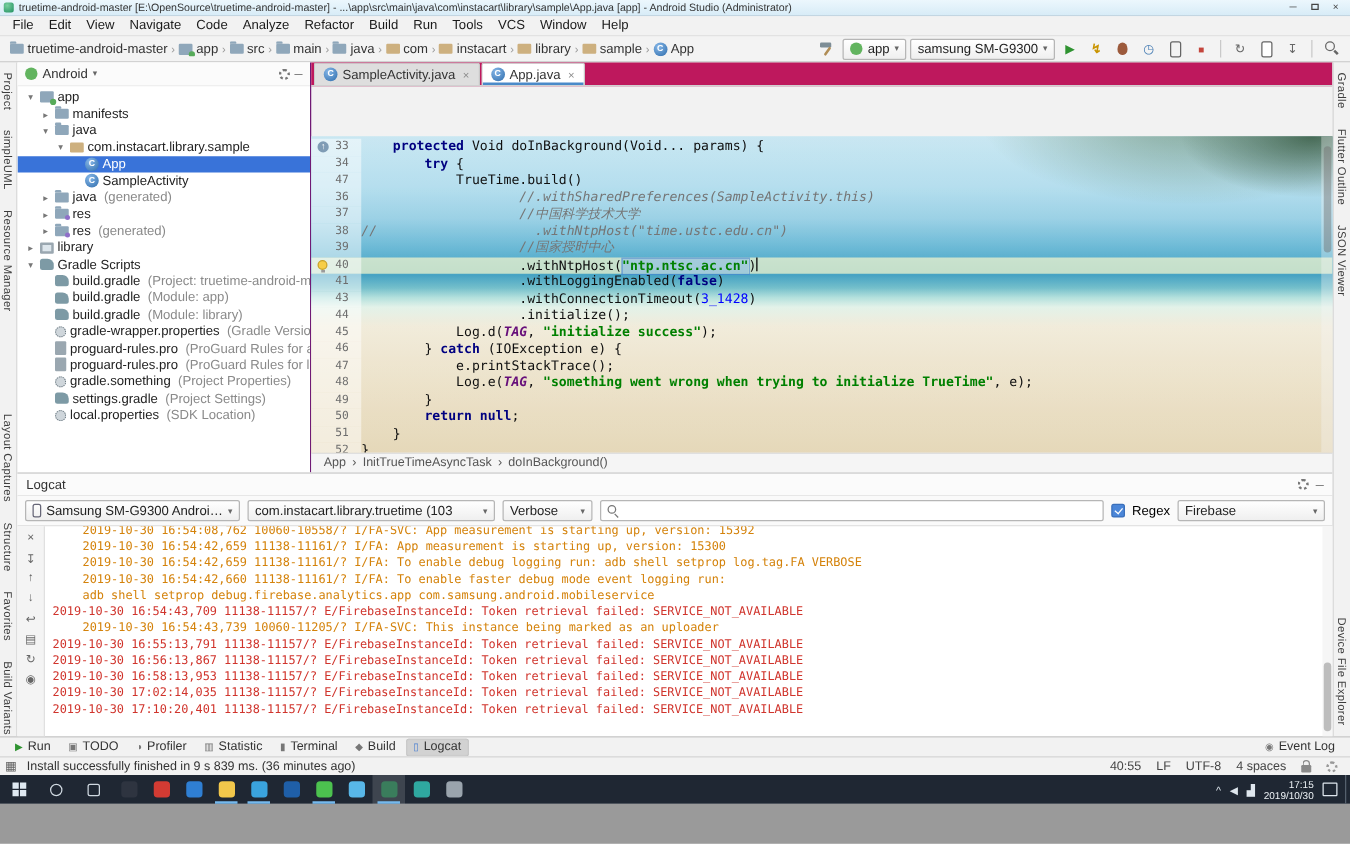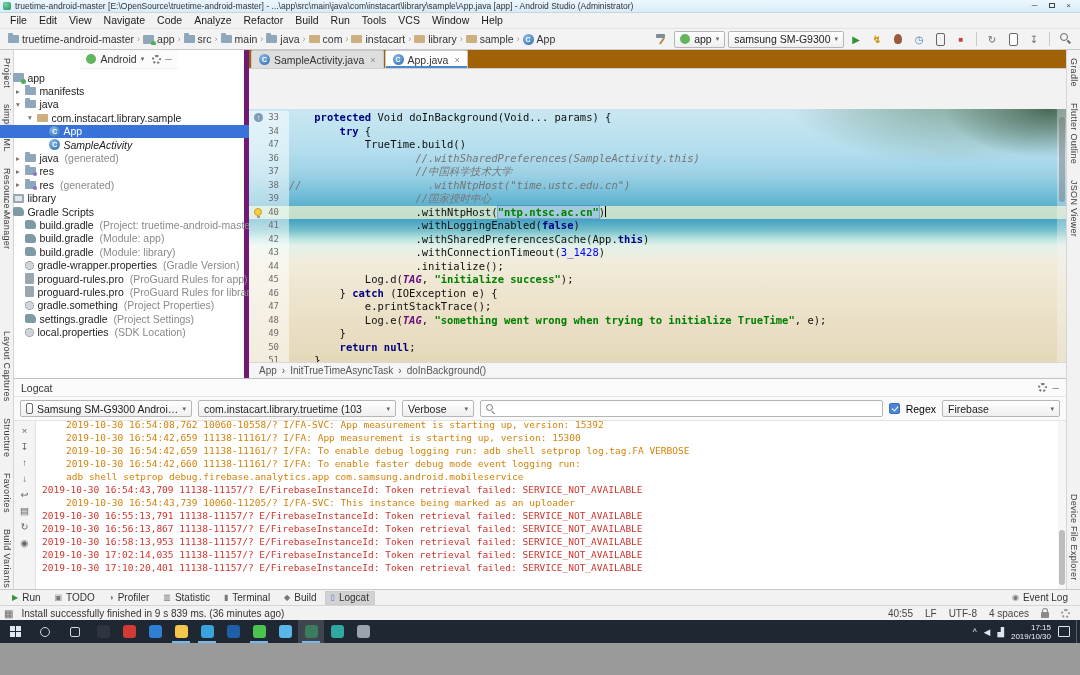--- a/index.html
+++ b/index.html
@@ -48,21 +48,21 @@
 .strip-left{border-right:1px solid #d5d5d5;}
 .strip-right{border-left:1px solid #d5d5d5;}
 .vtab{writing-mode:vertical-rl;padding:8px 0;letter-spacing:.3px;cursor:default;}
 .grp{display:flex;flex-direction:column;align-items:center;}
 .grp-mid{margin-top:66px;}
 .flexsp{flex:1;}
 
 
 .center{flex:1;display:flex;flex-direction:column;min-width:0;}
 .upper{flex:1;display:flex;min-height:0;}
-.project{width:235px;flex:0 0 auto;background:#fff;border-right:5px solid #701a75;display:flex;flex-direction:column;font-size:10.5px;align-items:center;}
+.project{width:235px;flex:0 0 auto;background:#fff;border-right:1px solid #701a75;display:flex;flex-direction:column;font-size:10.5px;}
 .pp-head{height:19px;flex:0 0 auto;display:flex;align-items:center;gap:4px;padding:0 6px;color:#333;background:#fbfbfb;border-bottom:1px solid #efefef;}
 .pp-tree{flex:1;overflow:hidden;padding-top:2px;}
 .trow{height:13.4px;display:flex;align-items:center;gap:3px;white-space:nowrap;padding-right:4px;color:#222;}
 .trow .chev{width:9px;flex:0 0 auto;text-align:center;color:#777;font-size:7.5px;}
 .trow.sel{background:#3973d9;color:#fff;}
 .tnote{color:#8a8a8a;}
 .trow.sel .chev{color:#dde;}
 
 
 .ti{display:inline-block;flex:0 0 auto;position:relative;}
@@ -81,21 +81,21 @@
 .ti-proguard-file{width:9px;height:11px;background:#9aa7b0;border-radius:1px;}
 .ti-android{width:10px;height:10px;border-radius:50%;background:#62b45f;}
 .ti-phone{width:7px;height:11px;border:1px solid #667;border-radius:2px;}
 .gear{width:9px;height:9px;border:2px dotted #777;border-radius:50%;display:inline-block;}
 .mag{position:relative;width:11px;height:11px;display:inline-block;flex:0 0 auto;}
 .mag::before{content:"";position:absolute;top:1px;left:1px;width:5px;height:5px;border:1.4px solid #777;border-radius:50%;}
 .mag::after{content:"";position:absolute;bottom:1px;right:1px;width:4px;height:1.4px;background:#777;transform:rotate(45deg);}
 
 
 .editor-col{flex:1;display:flex;flex-direction:column;min-width:0;}
-.ed-tabs{height:19px;flex:0 0 auto;background:#a16207;border-bottom:1px solid #d0d0d0;display:flex;align-items:flex-end;padding-left:2px;font-size:10.5px;}
+.ed-tabs{height:19px;flex:0 0 auto;background:#be185d;border-bottom:1px solid #d0d0d0;display:flex;align-items:flex-end;padding-left:2px;font-size:10.5px;}
 .etab{height:18px;display:flex;align-items:center;gap:4px;padding:0 7px;background:#dedede;border:1px solid #c9c9c9;border-bottom:none;color:#333;margin-right:1px;border-radius:2px 2px 0 0;}
 .etab.active{background:#fff;box-shadow:inset 0 -2px 0 #4a8ac9;}
 .etab .x{color:#888;font-size:9px;margin-left:2px;}
 .ed-body{flex:1;position:relative;overflow:hidden;background:
   linear-gradient(rgba(255,255,255,.12),rgba(255,255,255,.12)),
   radial-gradient(150px 70px at 98% 0%,rgba(25,66,38,.85),rgba(25,66,38,0) 70%),
   radial-gradient(240px 100px at 86% -6%,rgba(44,92,52,.55),rgba(44,92,52,0) 70%),
   linear-gradient(180deg,#c2e4f0 0%,#abdaec 16%,#8ecbe2 26%,#5fb4d3 34%,#3ba0c4 40%,#2d96bb 44%,#62b7c4 48%,#a9dcd8 51%,#dff0e6 54%,#efe9d6 60%,#ece2c9 72%,#e6d9ba 88%,#e2d3b0 100%); margin-top: 40px;}
 .ed-lines{position:absolute;inset:0;padding-top:2px;}
 .cl{display:flex;height:13.5px;line-height:13.5px;font-family:"DejaVu Sans Mono",monospace;font-size:10.5px;position:relative;}
@@ -335,21 +335,21 @@
               <div class="trow" style="padding-left: 30px;">
                 <span class="chev">▾</span>
                 <span class="ti ti-package"></span>
                 <span>com.instacart.library.sample</span>
               </div>
               <div class="trow sel" style="padding-left: 42px;">
                 <span class="chev"></span>
                 <span class="ti ti-class"></span>
                 <span>App</span>
               </div>
-              <div class="trow" style="padding-left: 42px; font-style: italic;">
+              <div class="trow" style="padding-left: 42px;">
                 <span class="chev"></span>
                 <span class="ti ti-class"></span>
                 <span>SampleActivity</span>
               </div>
               <div class="trow" style="padding-left: 18px;">
                 <span class="chev">▸</span>
                 <span class="ti ti-folder"></span>
                 <span>java</span>
                 <span class="tnote">&nbsp;(generated)</span>
               </div>
@@ -474,24 +474,20 @@
                   <span class="g">39</span>
                   <span class="t"><span class="s-cm">                    //国家授时中心</span></span>
                 </div>
                 <div class="cl cur">
                   <span class="g">40<span class="bulb"></span></span>
                   <span class="t"><span class="s-pl">                    .withNtpHost(</span><span class="s-strsel">"ntp.ntsc.ac.cn"</span><span class="s-pl">)</span><span class="caret"></span></span>
                 </div>
                 <div class="cl">
                   <span class="g">41</span>
                   <span class="t"><span class="s-pl">                    .withLoggingEnabled(</span><span class="s-kw">false</span><span class="s-pl">)</span></span>
-                </div>
-                <div class="cl">
-                  <span class="g">42</span>
-                  <span class="t"><span class="s-pl">                    .withSharedPreferencesCache(App.</span><span class="s-kw">this</span><span class="s-pl">)</span></span>
                 </div>
                 <div class="cl">
                   <span class="g">43</span>
                   <span class="t"><span class="s-pl">                    .withConnectionTimeout(</span><span class="s-num">3_1428</span><span class="s-pl">)</span></span>
                 </div>
                 <div class="cl">
                   <span class="g">44</span>
                   <span class="t"><span class="s-pl">                    .initialize();</span></span>
                 </div>
                 <div class="cl">

